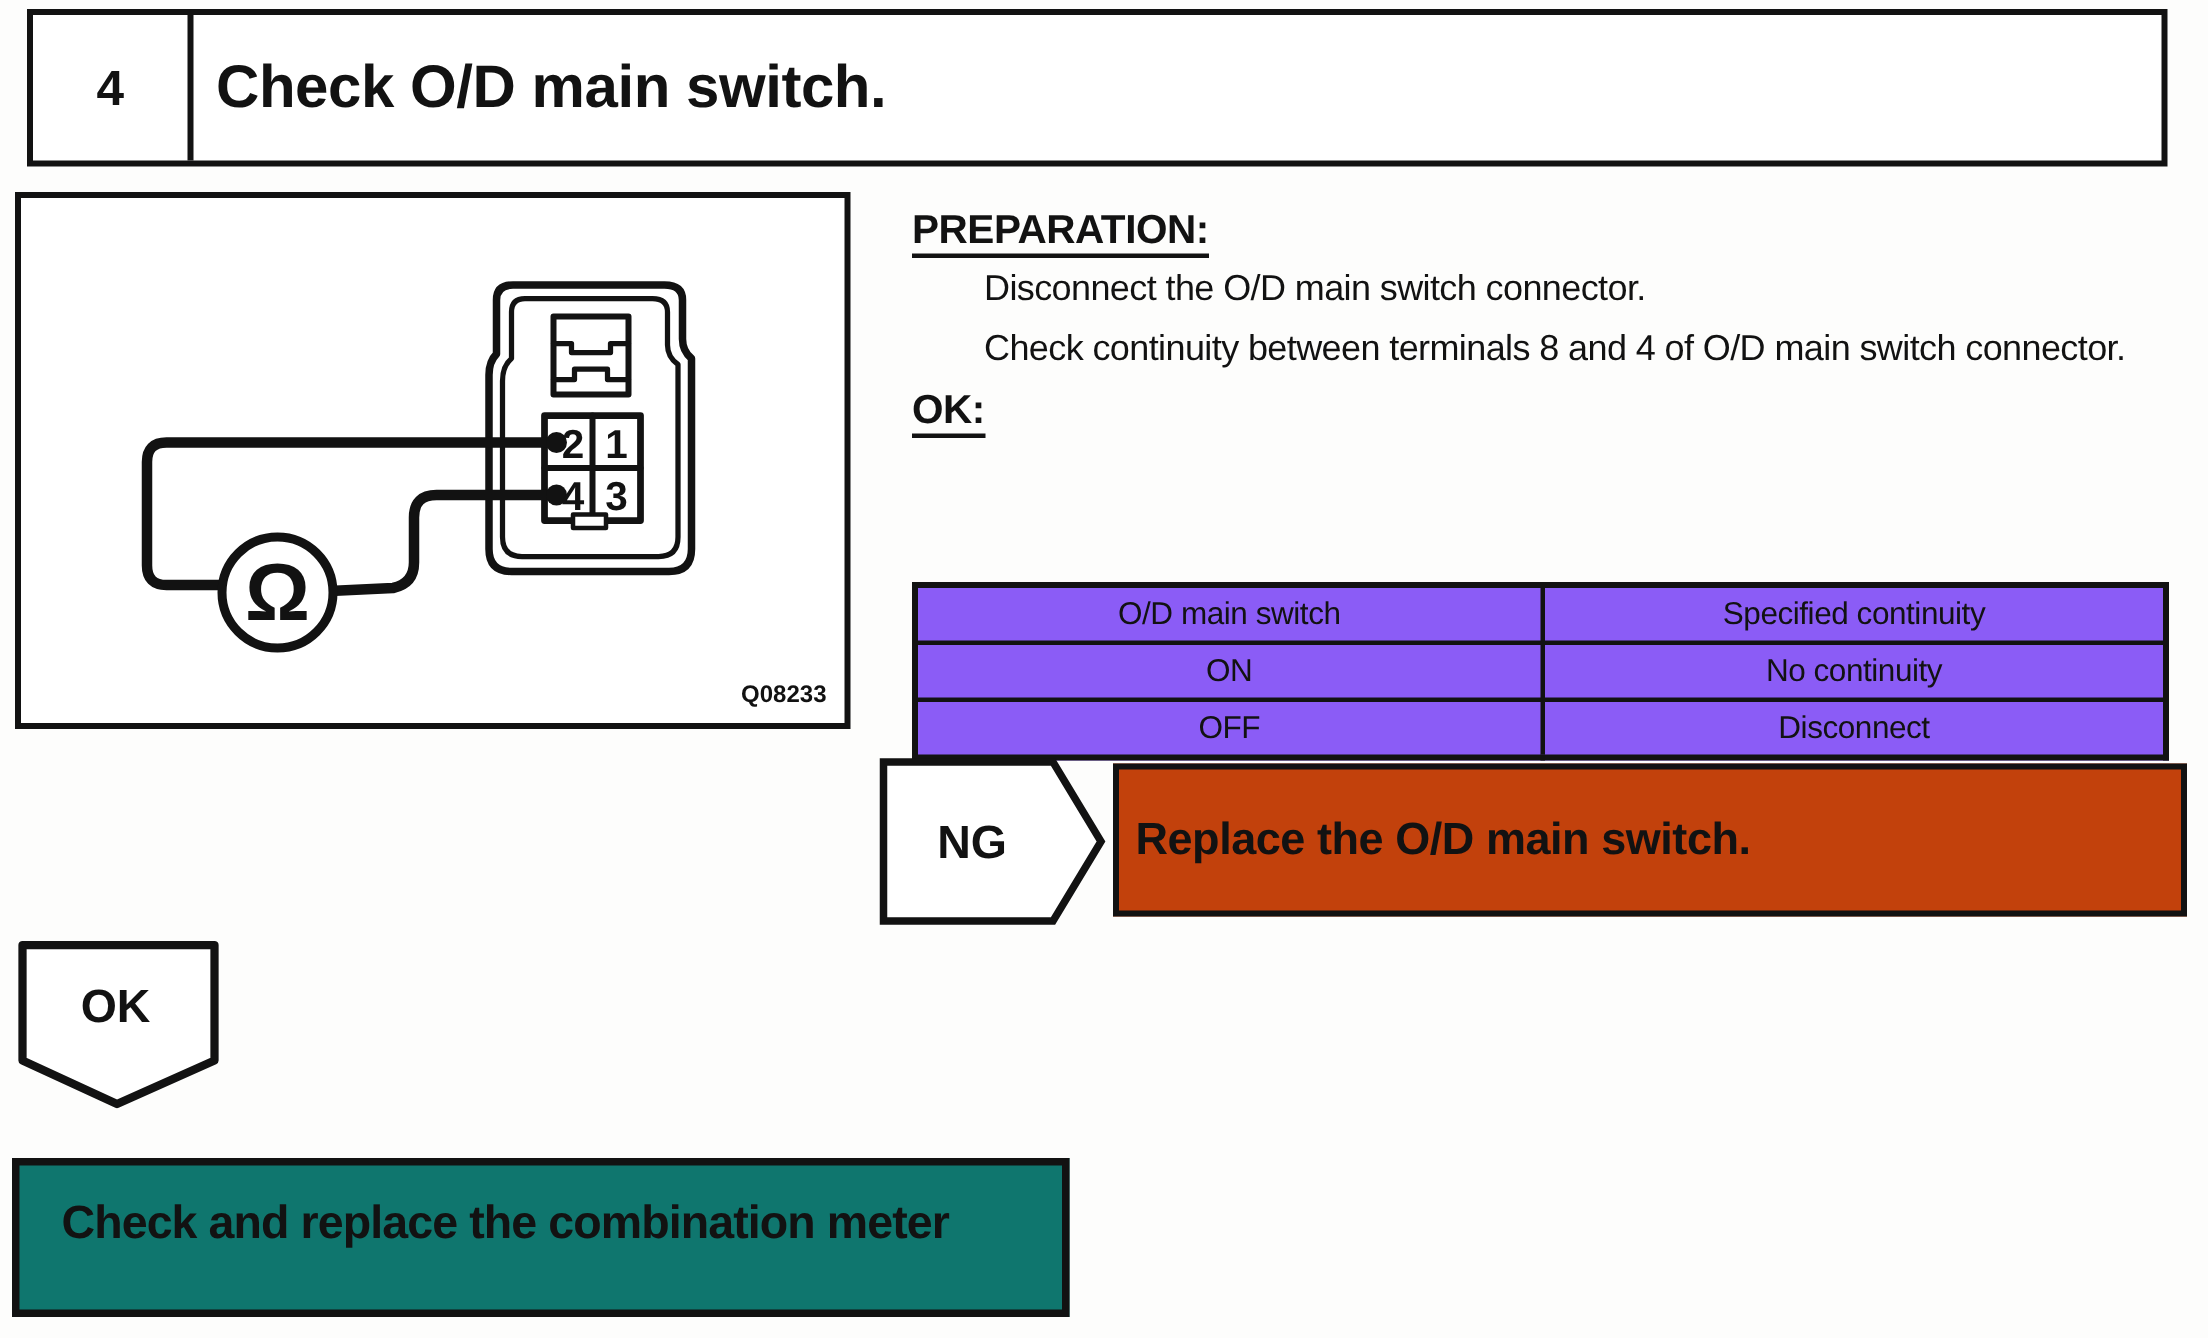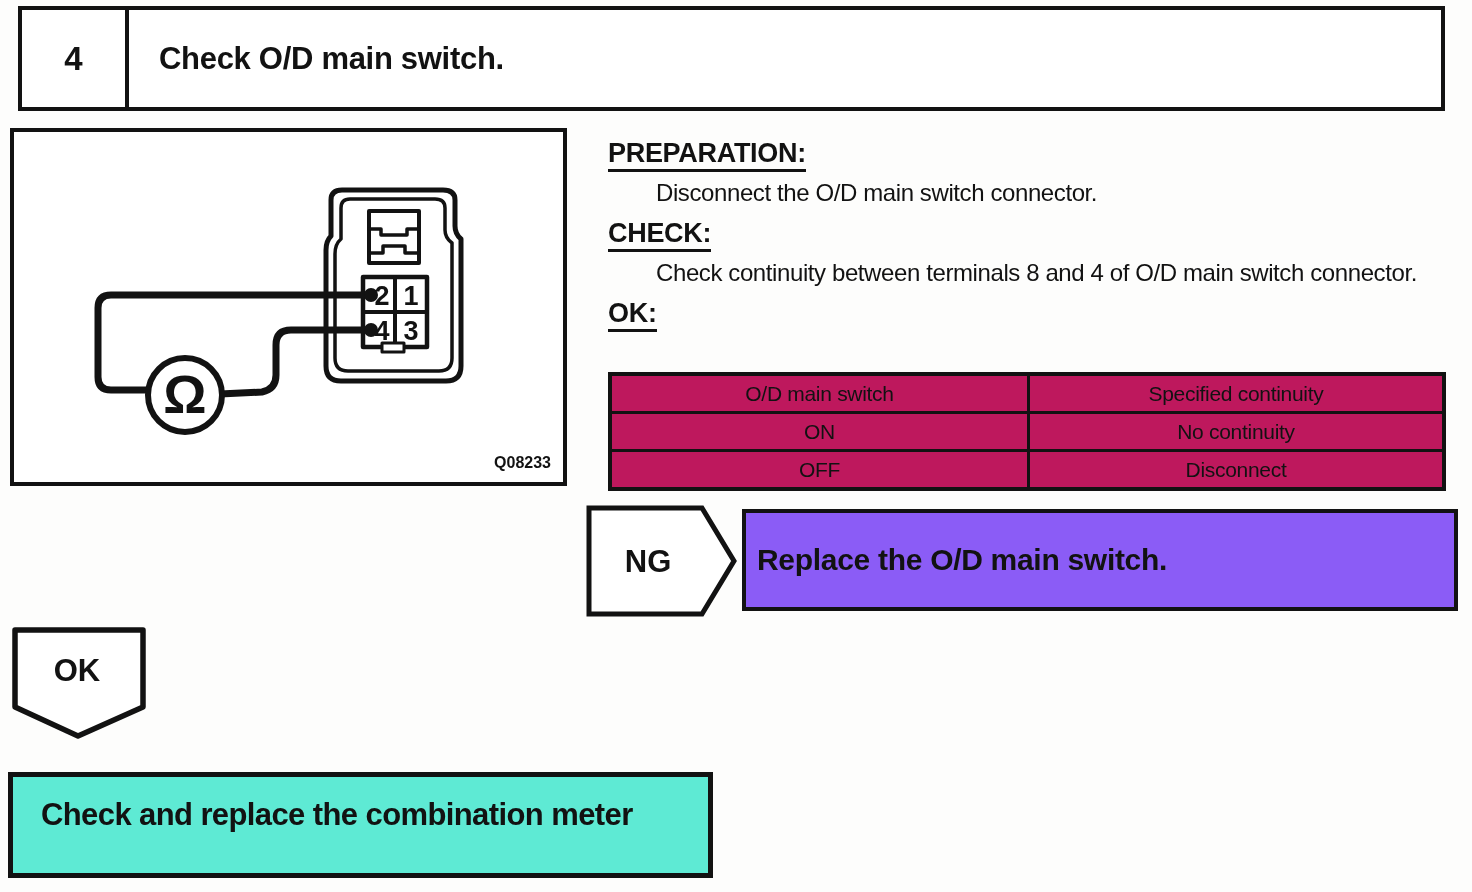--- a/index.html
+++ b/index.html
@@ -19,22 +19,22 @@
     display:flex;background:#fff;
   }
   .step-num{
     flex:0 0 103px;
     border-right:4px solid #121212;
     display:flex;align-items:center;justify-content:center;
     font-size:33px;font-weight:bold;
   }
   .step-title{
     flex:1;display:flex;align-items:center;
-    padding-left:30px;
-    font-size:31px;font-weight:bold;letter-spacing:-0.3px;
+    padding-left:15px;
+    font-size:40px;font-weight:bold;letter-spacing:-0.3px;
   }
   
   .figure-box{
     position:absolute;left:10px;top:128px;
     width:549px;height:350px;
     border:4px solid #121212;background:#fff;
   }
   .figure-box svg{display:block;}
   
   .instructions{
@@ -45,53 +45,53 @@
     letter-spacing:-0.3px;
   }
   .sec-label span{border-bottom:3px solid #121212;padding-bottom:1px;margin-top:20px;}
   .sec-text{
     font-size:24px;line-height:40px;letter-spacing:-0.4px;
     width:780px;
     margin-left:48px;
   }
   
   .ok-table{
-    position:absolute;left:608px;top:372px;
-    border-collapse:collapse;background:#be185d;
+    position:absolute;left:608px;top:388px;
+    border-collapse:collapse;background:#8b5cf6;
     table-layout:fixed;
   }
   .ok-table td{
     border:3px solid #121212;
     width:415px;height:35px;
     text-align:center;vertical-align:middle;
     font-size:21px;letter-spacing:-0.3px;
     padding:0;
   }
   .ok-table td:last-child{width:412px;}
   .ok-table{border:4px solid #121212;}
   
   .ng-arrow{position:absolute;left:586px;top:504px;}
   .ng-arrow text,.ok-arrow text{
     font-family:"Liberation Sans", sans-serif;
     font-weight:bold;font-size:31px;fill:#121212;
   }
   .action-box{
     position:absolute;left:742px;top:509px;
     width:697px;height:94px;
-    border:4px solid #121212;background:#8b5cf6;
+    border:4px solid #121212;background:#c2410c;
     display:flex;align-items:center;
     padding-left:11px;
     font-size:30px;font-weight:bold;letter-spacing:-0.3px;
   }
   
   .ok-arrow{position:absolute;left:12px;top:626px;}
   .combo-box{
     position:absolute;left:8px;top:772px;
     width:695px;height:96px;
-    border:5px solid #121212;background:#5eead4;
+    border:5px solid #121212;background:#0f766e;
     padding-top:0;
   }
   .combo-box div{
     margin:20px 0 0 28px;
     font-size:31px;font-weight:bold;letter-spacing:-0.6px;
   }
 </style>
 </head>
 <body>
 
@@ -134,21 +134,20 @@
       <text x="368" y="208" font-size="27" font-weight="bold" text-anchor="middle" fill="#121212">4</text>
       <text x="397" y="208" font-size="27" font-weight="bold" text-anchor="middle" fill="#121212">3</text>
       <text x="171" y="281" font-size="54" font-weight="bold" text-anchor="middle" fill="#121212">Ω</text>
       <text x="537" y="336" font-size="16" font-weight="bold" text-anchor="end" fill="#121212">Q08233</text>
     </svg>
   </div>
 
   <div class="instructions">
     <div class="sec-label"><span>PREPARATION:</span></div>
     <div class="sec-text">Disconnect the O/D main switch connector.</div>
-    <div class="sec-label"><span>CHECK:</span></div>
     <div class="sec-text">Check continuity between terminals 8 and 4 of O/D main switch connector.</div>
     <div class="sec-label"><span>OK:</span></div>
   </div>
 
   <table class="ok-table">
     <tbody>
       <tr>
         <td>O/D main switch</td>
         <td>Specified continuity</td>
       </tr>

